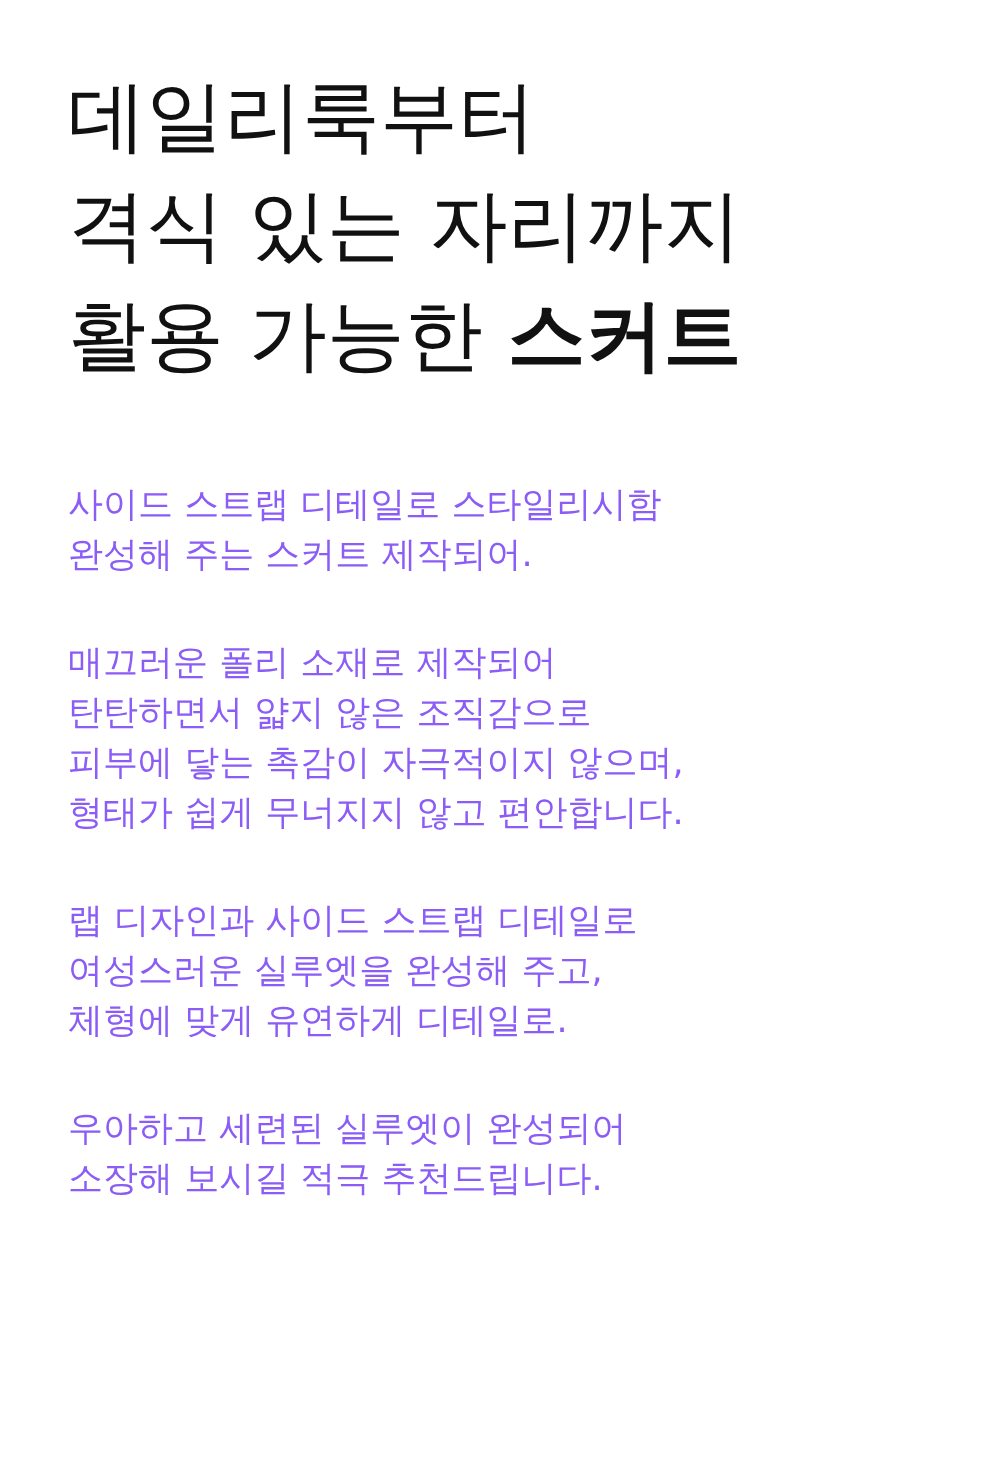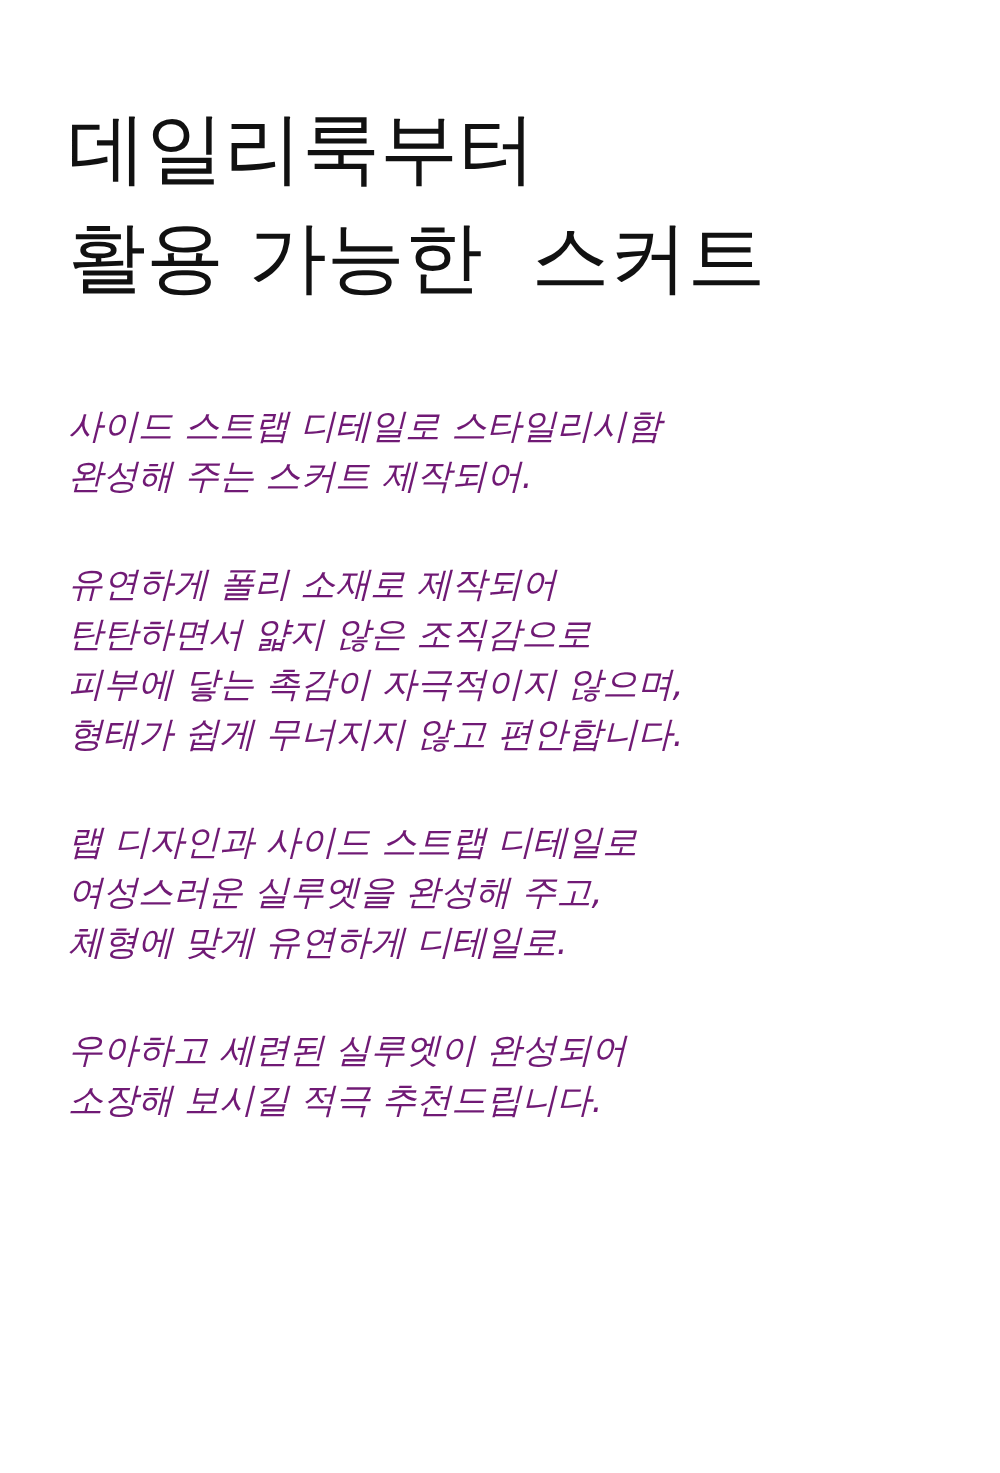--- a/index.html
+++ b/index.html
@@ -7,79 +7,78 @@
     padding: 0;
     background: #ffffff;
   }
   .page {
     position: relative;
     width: 1000px;
     height: 1473px;
     background: #ffffff;
     color: #111111;
     box-sizing: border-box;
-    padding: 94px 40px 0 68px;
+    padding: 62px 40px 0 68px;
     overflow: hidden;
   }
   .headline {
     margin: 0;
     font-family: "DejaVu Serif", serif;
     font-weight: 400;
     font-size: 78px;
     line-height: 109px;
     letter-spacing: 0;
     color: #111111;
   }
   .headline-line {
     display: block;
     white-space: nowrap;
   }
   .headline-emphasis {
-    font-weight: 400;
-    margin-left: 24px;
+    font-weight: 700;
   }
   .description {
     margin-top: 89px;
     font-family: "DejaVu Sans", sans-serif;
     font-size: 35px;
     line-height: 50px;
     letter-spacing: 0;
-    color: #701a75;
-    font-style: italic;
+    color: #8b5cf6;
   }
   .description p {
     margin: 0 0 58px 0;
   }
   .description p:last-child {
     margin-bottom: 8px;
   }
   .description-line {
     display: block;
     white-space: nowrap;
   }
 </style>
 </head>
 <body>
 
 <div class="page">
 
   <h1 class="headline">
     <span class="headline-line">데일리룩부터</span>
+    <span class="headline-line">격식 있는 자리까지</span>
     <span class="headline-line"><span>활용 가능한 </span><span class="headline-emphasis">스커트</span></span>
   </h1>
 
   <div class="description">
 
     <p>
       <span class="description-line">사이드 스트랩 디테일로 스타일리시함</span>
       <span class="description-line">완성해 주는 스커트 제작되어.</span>
     </p>
 
     <p>
-      <span class="description-line">유연하게 폴리 소재로 제작되어</span>
+      <span class="description-line">매끄러운 폴리 소재로 제작되어</span>
       <span class="description-line">탄탄하면서 얇지 않은 조직감으로</span>
       <span class="description-line">피부에 닿는 촉감이 자극적이지 않으며,</span>
       <span class="description-line">형태가 쉽게 무너지지 않고 편안합니다.</span>
     </p>
 
     <p>
       <span class="description-line">랩 디자인과 사이드 스트랩 디테일로</span>
       <span class="description-line">여성스러운 실루엣을 완성해 주고,</span>
       <span class="description-line">체형에 맞게 유연하게 디테일로.</span>
     </p>

